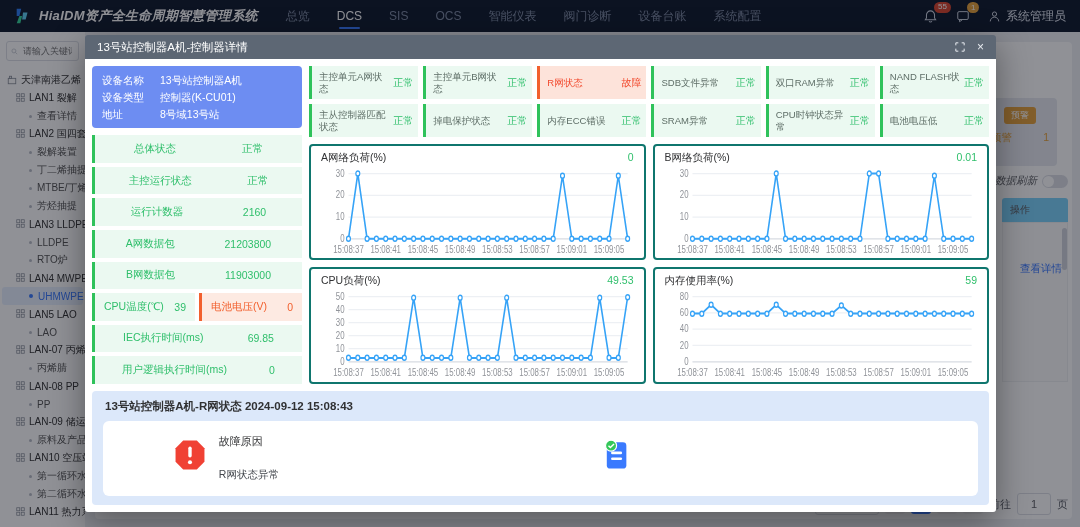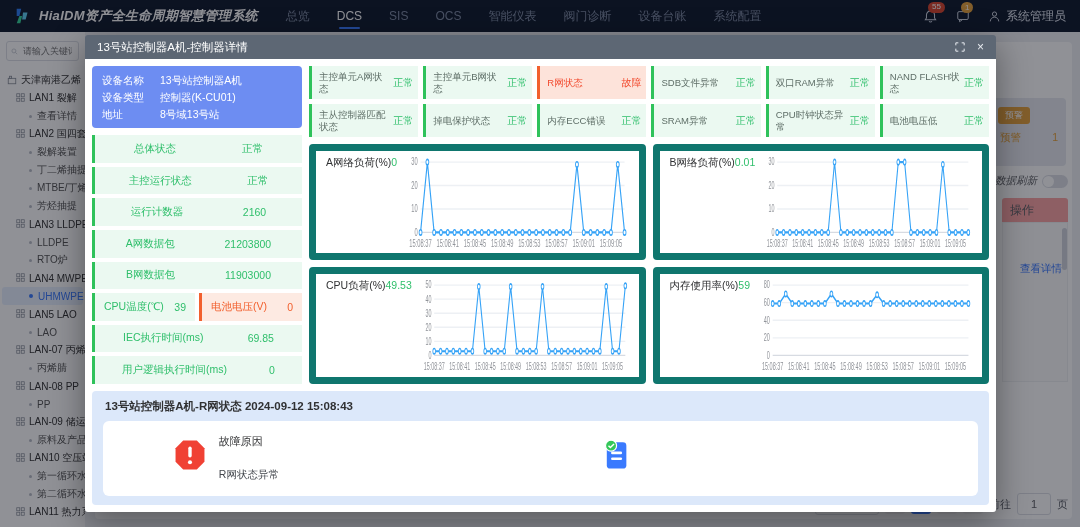--- a/index.html
+++ b/index.html
@@ -10,51 +10,51 @@
   .topbar{position:absolute;left:0;top:0;right:0;height:32px;background:#101a2c;display:flex;
           align-items:center;padding:0 14px;box-sizing:border-box;z-index:1;}
   .brand{display:flex;align-items:center;gap:7px;margin-right:28px;}
   .brand-title{color:#fff;font-size:13px;font-weight:bold;font-style:italic;letter-spacing:.3px;}
   .nav{display:flex;gap:27px;height:32px;align-items:center;}
   .nav-item{color:#7d8aa3;font-size:12px;cursor:pointer;position:relative;height:100%;display:flex;align-items:center;}
   .nav-item.active{color:#fff;}
   .nav-item.active::after{content:"";position:absolute;left:8%;right:8%;bottom:3px;height:2px;background:#3a7afe;border-radius:1px;}
   .top-right{margin-left:auto;display:flex;align-items:center;gap:18px;}
   .icon-badge{position:relative;display:flex;}
-  .count-pill{position:absolute;top:-7px;left:5px;background:#d9462e;color:#fff;font-size:8px;
+  .count-pill{position:absolute;top:-7px;left:11px;background:#d9462e;color:#fff;font-size:8px;
               border-radius:8px;padding:1.5px 4px;line-height:1;}
   .count-pill.yellow{background:#e6a23c;}
   .user{display:flex;gap:5px;align-items:center;color:#dfe5f0;font-size:12px;}
 
   
   .sidebar{position:absolute;left:0;top:32px;bottom:0;width:85px;background:#fff;overflow:hidden;z-index:1;}
   .search-box{margin:9px 6px 10px;height:20px;border:1px solid #dcdfe6;border-radius:3px;display:flex;
               align-items:center;gap:3px;padding:0 4px;box-sizing:border-box;}
   .search-box input{border:none;outline:none;width:100%;font-size:9px;color:#333;background:transparent;}
   .tree{font-size:10px;color:#444;white-space:nowrap;}
   .tree-root{display:flex;gap:4px;align-items:center;height:18px;padding-left:7px;color:#333;}
   .tree-group{display:flex;gap:4px;align-items:center;height:18px;padding-left:16px;color:#333;cursor:pointer;}
   .tree-item{display:flex;gap:5px;align-items:center;height:18px;padding-left:29px;color:#555;cursor:pointer;}
   .tree-item .dot{width:3px;height:3px;border-radius:50%;background:#b9bec7;flex:none;}
   .tree-item.selected{background:#e8f1ff;color:#3a7afe;border-radius:3px;margin:0 2px;padding-left:27px;}
   .tree-item.selected .dot{background:#3a7afe;width:4px;height:4px;}
 
   
   .main-bg{position:absolute;left:85px;top:32px;right:0;bottom:0;background:#eef1f5;z-index:1;}
   .content-panel{position:absolute;left:10px;top:10px;right:8px;bottom:8px;background:#fff;border-radius:4px;}
-  .warn-card{position:absolute;right:14px;top:66px;width:74px;height:68px;background:#e7eaf1;border-radius:4px;
-             padding:6px;box-sizing:border-box;}
+  .warn-card{position:absolute;right:23px;top:66px;width:74px;height:68px;background:#e7eaf1;border-radius:4px;
+             padding:6px;box-sizing:border-box;text-align:center;}
   .warn-pill{display:inline-block;background:#e6a23c;color:#fff;font-size:9px;border-radius:3px;padding:2px 7px;}
   .warn-line{margin-top:7px;color:#e6a23c;font-size:10.5px;display:flex;justify-content:space-between;padding:0 2px;}
   .refresh-row{position:absolute;right:12px;top:142px;display:flex;align-items:center;gap:5px;
                font-size:10.5px;color:#606266;font-style:italic;}
   .toggle{width:26px;height:13px;border-radius:7px;background:#dcdfe6;position:relative;cursor:pointer;flex:none;}
   .toggle .knob{position:absolute;left:1px;top:1px;width:11px;height:11px;border-radius:50%;background:#fff;}
-  .bg-table-head{position:absolute;right:12px;top:166px;width:66px;height:24px;background:#fca5a5;border-radius:3px 3px 0 0;
-                 display:flex;align-items:center;font-size:12px;color:#606266;padding-left:8px;box-sizing:border-box;}
+  .bg-table-head{position:absolute;right:12px;top:166px;width:66px;height:24px;background:#7dd3fc;border-radius:3px 3px 0 0;
+                 display:flex;align-items:center;font-size:10px;color:#606266;padding-left:8px;box-sizing:border-box;}
   .bg-table-body{position:absolute;right:12px;top:190px;width:66px;height:160px;background:#fbfbfc;border:1px solid #eef0f3;box-sizing:border-box;}
   .bg-link{position:absolute;right:18px;top:230px;font-size:10.5px;color:#3a7afe;cursor:pointer;}
   .bg-scrollbar{position:absolute;right:13px;top:196px;width:5px;height:42px;border-radius:3px;background:#cfd3dc;}
   .pagination{position:absolute;right:12px;bottom:12px;display:flex;align-items:center;gap:6px;
               font-size:11px;color:#5a5e66;}
   .pg-select{border:1px solid #dcdfe6;border-radius:3px;background:#fff;padding:2px 6px;display:flex;
              align-items:center;gap:5px;cursor:pointer;}
   .caret-down{width:0;height:0;border-left:4px solid transparent;border-right:4px solid transparent;border-top:5px solid #b6bac2;}
   .pg-btn{min-width:20px;height:20px;background:#f4f4f5;border-radius:3px;display:flex;align-items:center;
           justify-content:center;color:#606266;cursor:pointer;box-sizing:border-box;padding:0 4px;}
@@ -88,22 +88,22 @@
   .right-col{flex:1;display:flex;flex-direction:column;gap:7px;min-width:0;}
   .badges-grid{display:grid;grid-template-columns:repeat(6,1fr);gap:5px;flex:none;}
   .badge-cell{background:#ebf9f1;border-left:3px solid #2fc25b;min-height:29px;display:flex;
               align-items:center;padding:2px 5px 2px 7px;gap:3px;}
   .badge-label{flex:1;font-size:9.5px;color:#5e6e67;line-height:1.2;}
   .badge-value{font-size:10px;color:#2fbf6b;flex:none;}
   .badge-cell.fault{background:#fde3da;border-color:#f2602e;}
   .badge-cell.fault .badge-label,.badge-cell.fault .badge-value{color:#f24a2e;}
 
   .charts-grid{display:grid;grid-template-columns:1fr 1fr;grid-template-rows:1fr 1fr;gap:7px;flex:1;min-height:0;}
-  .chart-card{border:7px solid #0f766e;border-radius:4px;padding:3px 8px 2px;display:flex;
-              flex-direction:row;min-height:0;min-width:0;}
+  .chart-card{border:2px solid #0f766e;border-radius:4px;padding:3px 8px 2px;display:flex;
+              flex-direction:column;min-height:0;min-width:0;}
   .chart-head{display:flex;justify-content:space-between;font-size:10.5px;color:#303133;padding:2px 2px 1px;}
   .chart-value{color:#2fbf6b;}
   .chart-svg{width:100%;flex:1;min-height:0;}
   text.tick{font-size:8px;fill:#909399;}
 
   .alert-section{background:#dce8fa;border-radius:4px;padding:7px 11px 9px;flex:none;}
   .alert-title{font-size:11.5px;color:#303133;font-weight:bold;padding:1px 2px 7px;}
   .alert-card{background:#fff;border-radius:6px;display:flex;padding:13px 10px;min-height:74px;box-sizing:border-box;}
   .alert-half{flex:1;display:flex;gap:12px;padding-left:7%;align-items:flex-start;min-width:0;}
   .alert-texts .h{font-size:11px;color:#303133;margin-bottom:17px;}

